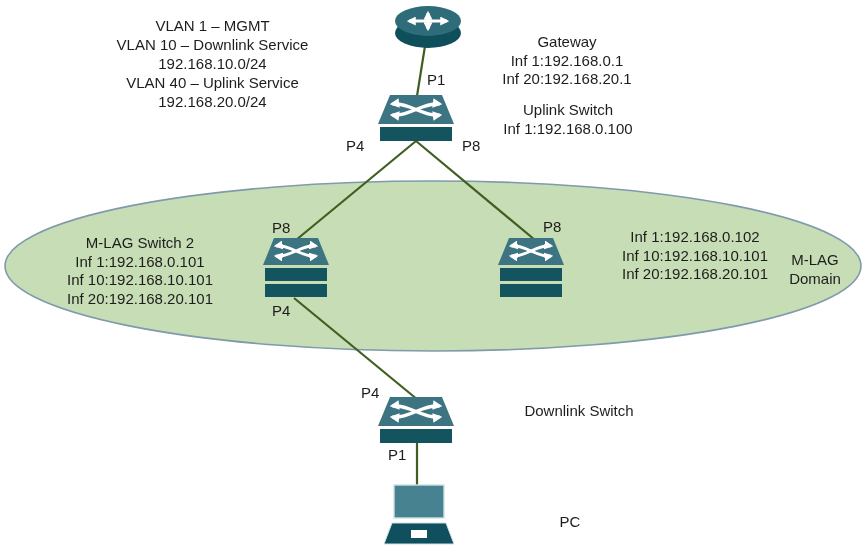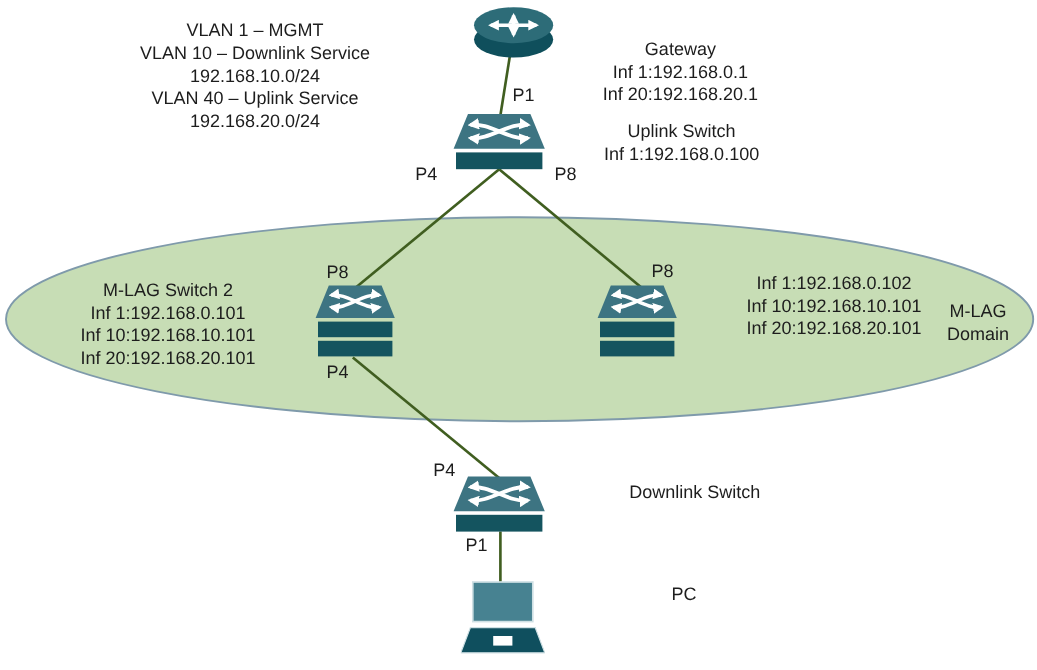--- a/index.html
+++ b/index.html
@@ -130,17 +130,17 @@
   </div>
   <span class="port" style="left:388px;top:446px;">P1</span>
 
   <div class="icon" style="left:384px;top:484px;">
     <svg width="70" height="62">
       <rect x="10" y="1" width="50" height="33" fill="#478291" stroke="#cfe0e4" stroke-width="1.4"></rect>
       <polygon points="8,39 62,39 70,60 0,60" fill="#0f4f5e" stroke="#cfe0e4" stroke-width="1"></polygon>
       <rect x="27" y="46" width="16" height="8" fill="#ffffff"></rect>
     </svg>
   </div>
-  <div class="label" style="left:500px;top:487px;width:140px;">
+  <div class="label" style="left:500px;top:513px;width:140px;">
     <span>PC</span>
   </div>
 
 </div>
 
 </body></html>

